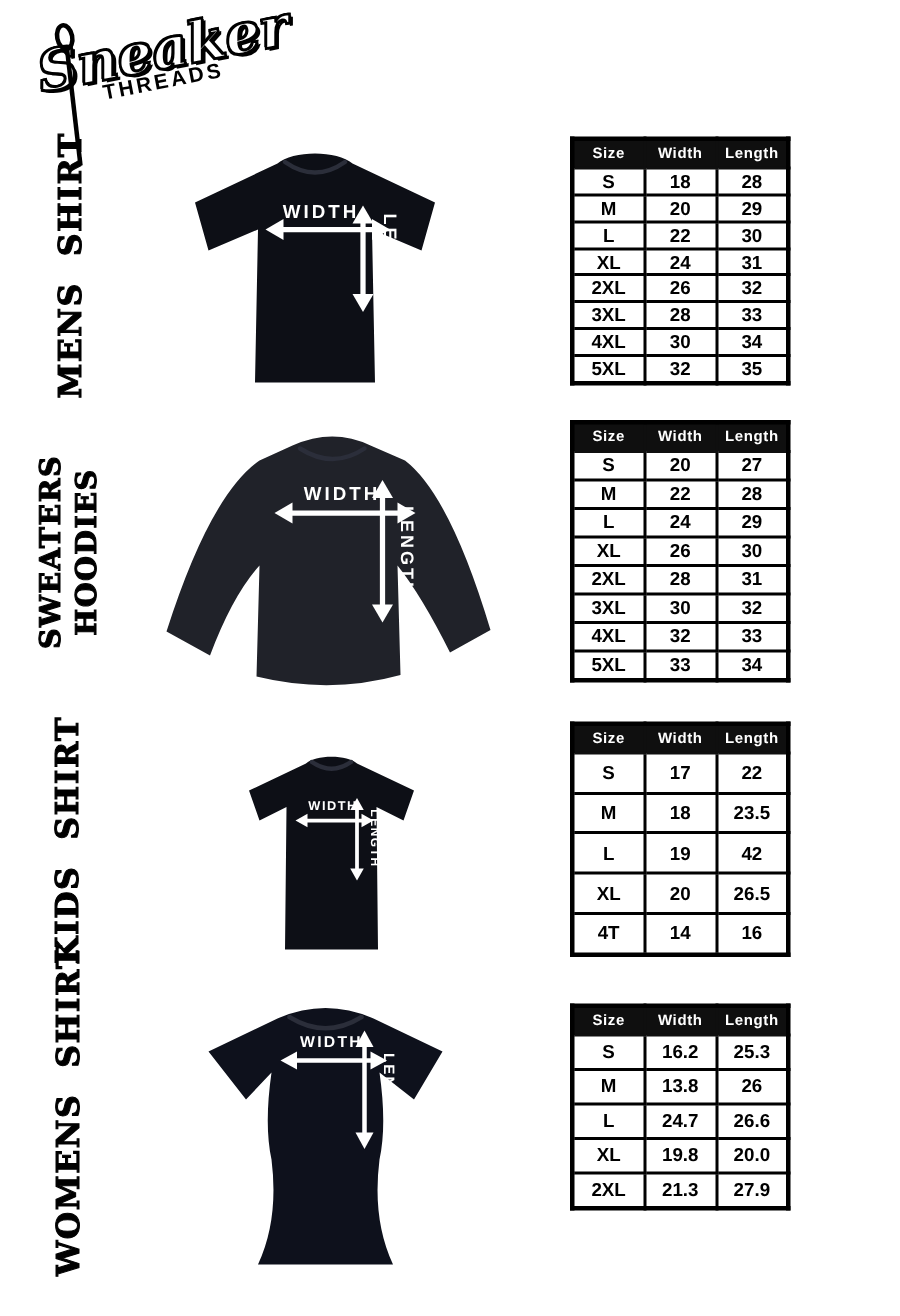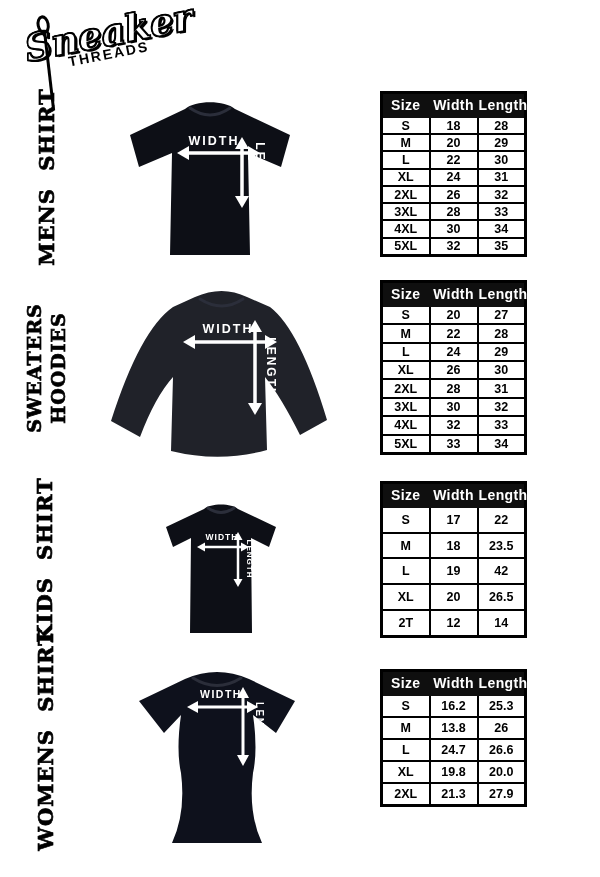--- a/index.html
+++ b/index.html
@@ -73,21 +73,21 @@
     fill:var(--arrow);font-family:"Liberation Sans",sans-serif;font-weight:bold;
   }
 
   
   .size-table{
     position:absolute;border-collapse:collapse;table-layout:fixed;
     background:var(--paper);border:3px solid var(--table_border);
   }
   .size-table th{
     background:var(--table_header_bg);color:var(--table_header_text);
-    font-size:14px;font-weight:bold;letter-spacing:0.4px;
+    font-size:10px;font-weight:bold;letter-spacing:0.4px;
     border:2px solid var(--table_header_bg);padding:3px 0;
   }
   .size-table td{
     border:2px solid var(--table_border);text-align:center;
     font-size:12.5px;font-weight:bold;padding:0;background:var(--paper);
   }
   .t-mens{left:380px;top:91px;width:147px;height:166px;}
   .t-sweaters{left:380px;top:280px;width:147px;height:175px;}
   .t-kids{left:380px;top:481px;width:147px;height:157px;}
   .t-womens{left:380px;top:669px;width:147px;height:138px;}
@@ -310,23 +310,23 @@
           <td>L</td>
           <td>19</td>
           <td>42</td>
         </tr>
         <tr>
           <td>XL</td>
           <td>20</td>
           <td>26.5</td>
         </tr>
         <tr>
-          <td>2T</td>
-          <td>12</td>
+          <td>4T</td>
           <td>14</td>
+          <td>16</td>
         </tr>
       </tbody>
   </table>
 
   <table class="size-table t-womens">
     <thead>
       <tr>
         <th>Size</th>
         <th>Width</th>
         <th>Length</th>

